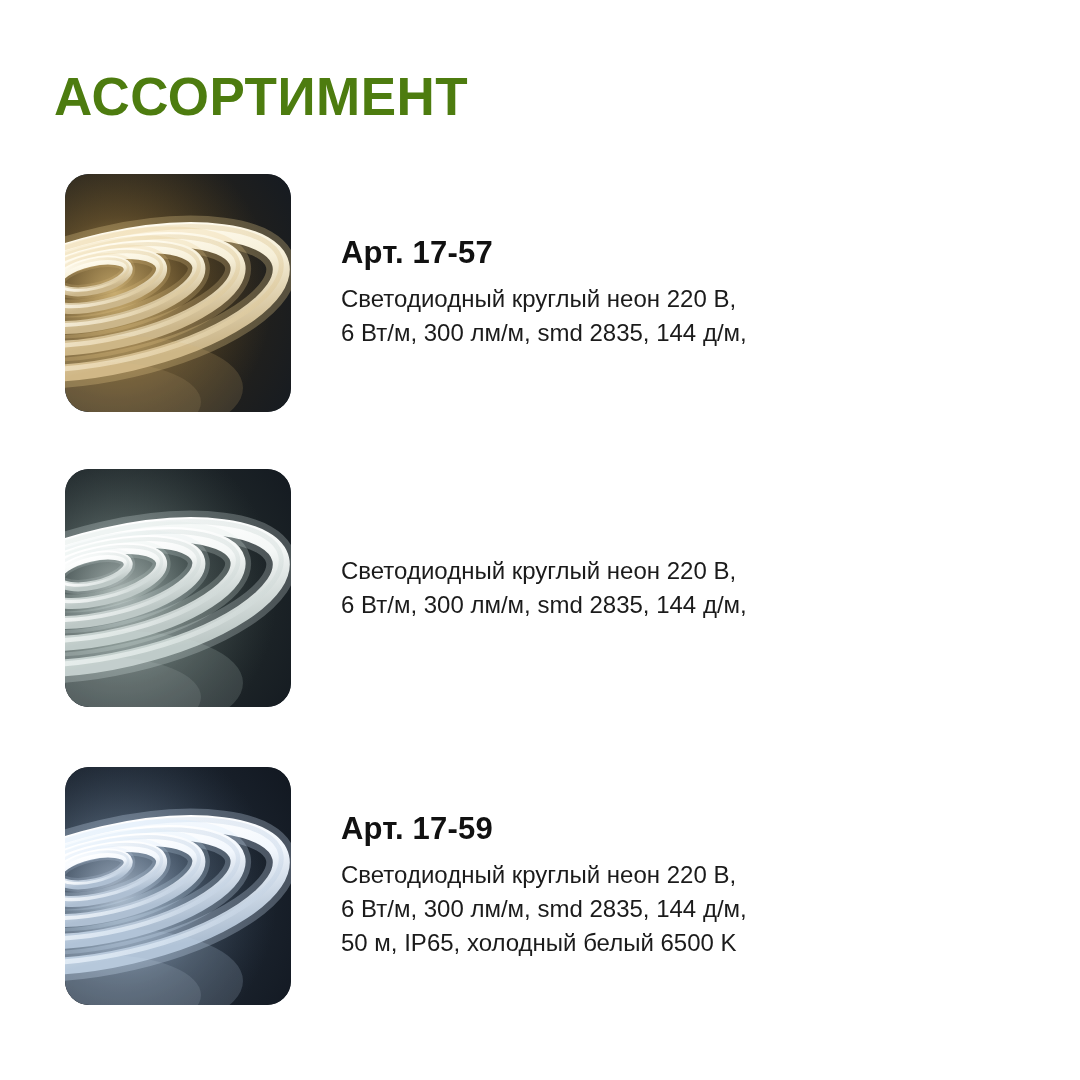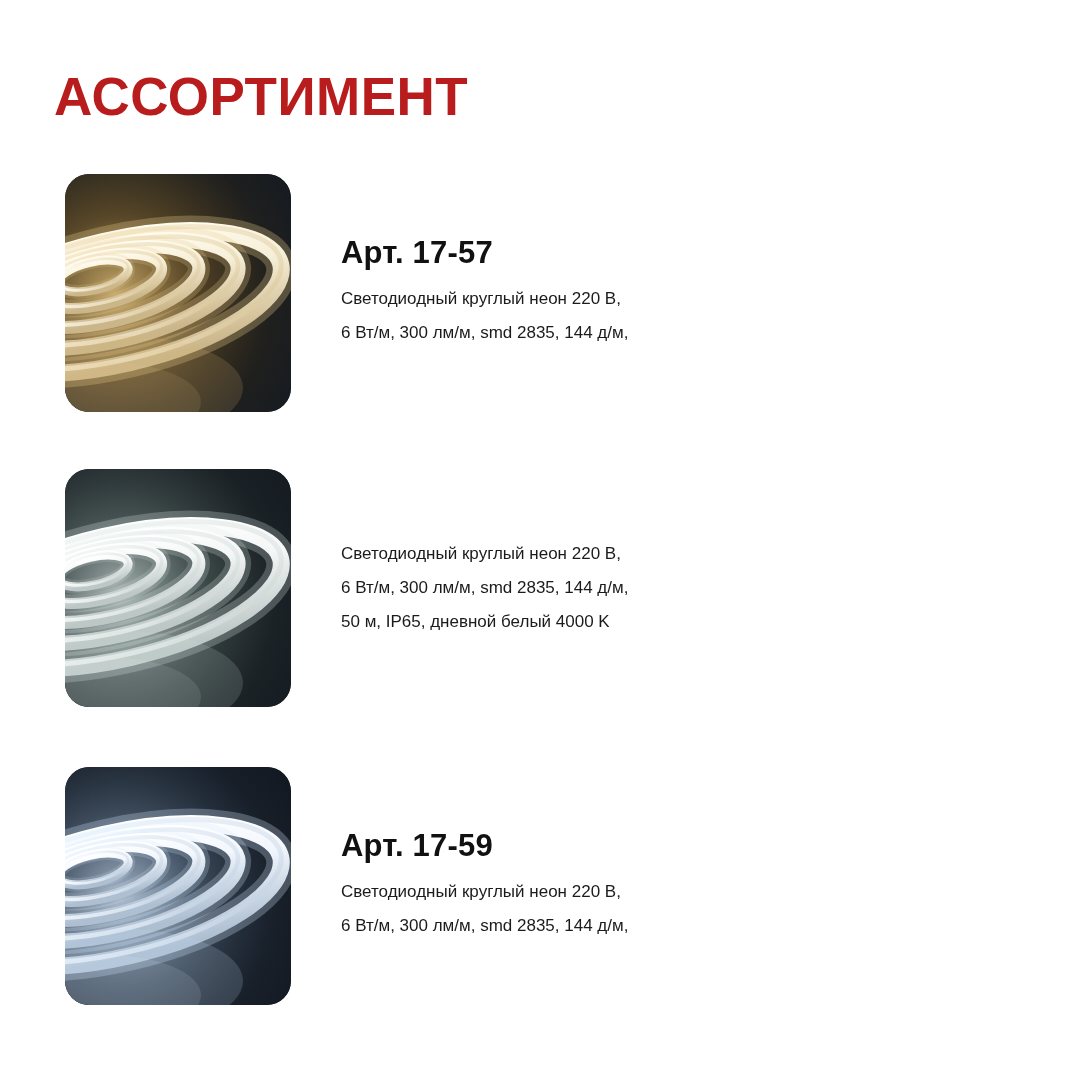--- a/index.html
+++ b/index.html
@@ -21,21 +21,21 @@
   }
 
   
   .page-title {
     position: absolute;
     left: 54px;
     top: 70px;
     font-size: 53px;
     font-weight: 800;
     letter-spacing: 0.5px;
-    color: #b91c1c;
+    color: #4d7c0f;
     line-height: 1;
     white-space: nowrap;
   }
 
   
   .product-list {
     position: absolute;
     left: 0;
     top: 0;
     width: 1080px;
@@ -82,21 +82,21 @@
   .product-article {
     font-size: 31px;
     font-weight: 800;
     color: #111111;
     letter-spacing: 0.2px;
     line-height: 1.1;
     margin-bottom: 12px;
     white-space: nowrap;
   }
   .product-desc {
-    font-size: 17px;
+    font-size: 24px;
     font-weight: 400;
     color: #1b1b1b;
     line-height: 34px;
   }
   .product-desc .desc-line {
     display: block;
     white-space: nowrap;
   }
 </style>
 </head>
@@ -233,21 +233,20 @@
 
             <ellipse cx="58" cy="214" rx="120" ry="52" fill="#cfdedc" opacity="0.16"></ellipse>
             <ellipse cx="40" cy="228" rx="96" ry="40" fill="#e2eceb" opacity="0.11"></ellipse>
           </g>
         </svg>
       </div>
       <div class="product-text">
         <div class="product-desc">
           <span class="desc-line">Светодиодный круглый неон 220 В,</span>
           <span class="desc-line">6 Вт/м, 300 лм/м, smd 2835, 144 д/м,</span>
-          <span class="desc-line">50 м, IP65, дневной белый 4000 K</span>
         </div>
       </div>
     </div>
 
     <div class="product-row row-2">
       <div class="thumb">
         <svg viewBox="0 0 226 238" xmlns="http://www.w3.org/2000/svg">
           <defs>
             <radialGradient id="bg2" cx="30%" cy="56%" r="92%">
               <stop offset="0%" stop-color="#38475a"></stop>
@@ -302,18 +301,19 @@
             <ellipse cx="58" cy="214" rx="120" ry="52" fill="#c3d8ef" opacity="0.18"></ellipse>
             <ellipse cx="40" cy="228" rx="96" ry="40" fill="#dcebfb" opacity="0.12"></ellipse>
           </g>
         </svg>
       </div>
       <div class="product-text">
         <div class="product-article">Арт. 17-59</div>
         <div class="product-desc">
           <span class="desc-line">Светодиодный круглый неон 220 В,</span>
           <span class="desc-line">6 Вт/м, 300 лм/м, smd 2835, 144 д/м,</span>
+          <span class="desc-line">50 м, IP65, холодный белый 6500 K</span>
         </div>
       </div>
     </div>
 
   </div>
 </div>
 
 </body></html>

